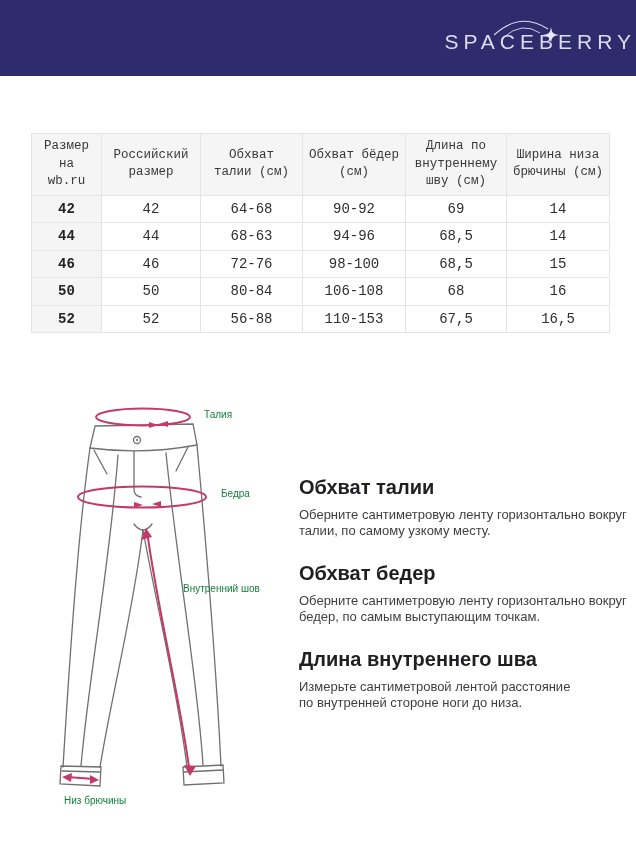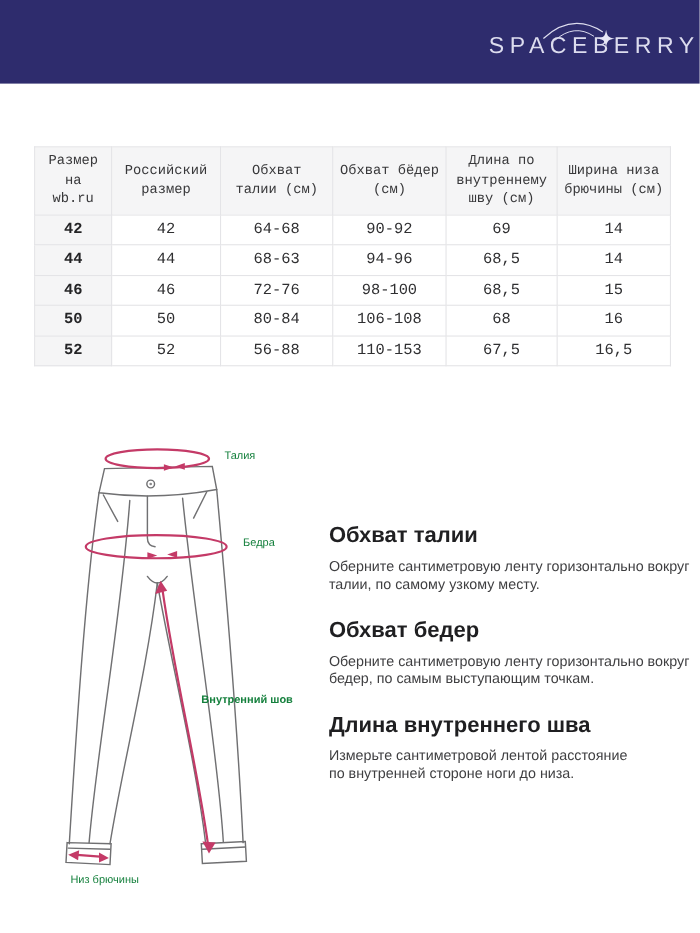--- a/index.html
+++ b/index.html
@@ -40,21 +40,21 @@
   .size-table tbody td {
     background:#ffffff; font-size:14px; color:#2f2f31; height:27.5px;
   }
   
   .pants-svg { position:absolute; left:30px; top:393px; width:245px; height:412px; }
   .diag-label {
     position:absolute; font-size:10px; font-weight:500; color:#15803d; line-height:17px;
   }
   .lbl-waist  { left:204px; top:406px; }
   .lbl-hips   { left:221px; top:485px; }
-  .lbl-inseam { left:183px; top:628px; width:100px;font-weight:bold; }
+  .lbl-inseam { left:183px; top:580px; width:100px; }
   .lbl-hem    { left:64px;  top:792px; }
   
   .info-col { position:absolute; left:299px; top:446px; width:332px; }
   .mi-line { font-size:16.5px; line-height:24px; color:#222224; }
   .mi-line b { font-weight:700; }
   .guide-section h3 {
     font-size:20px; font-weight:700; color:#1f1f21; margin:24px 0 8px 0;
   }
   .guide-section:first-of-type h3 { margin-top:30px; }
   .guide-section p {

